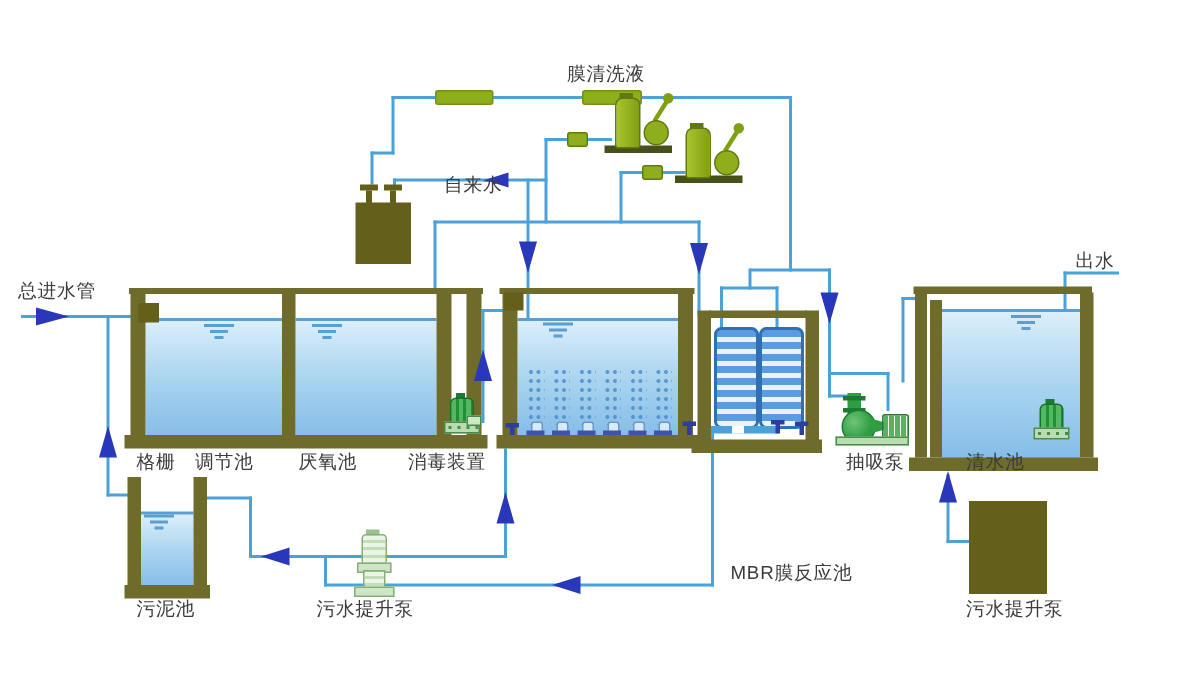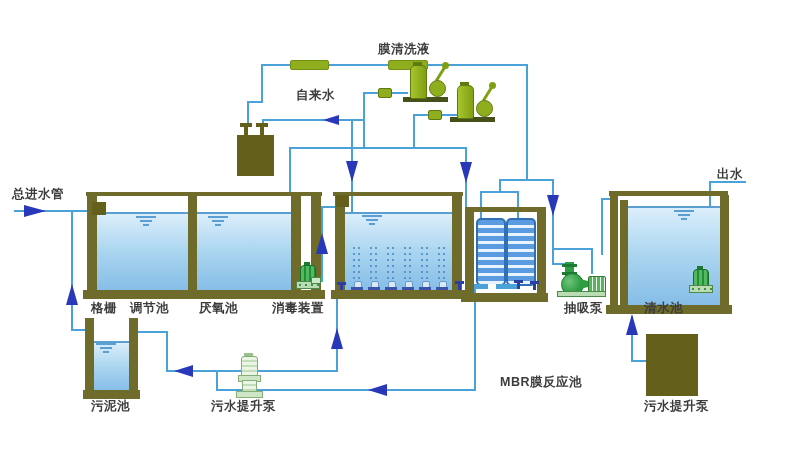--- a/index.html
+++ b/index.html
@@ -3,21 +3,21 @@
 <meta charset="utf-8">
 <style>
   html,body{margin:0;padding:0;background:#fff;font-family:"Liberation Sans","DejaVu Sans",sans-serif;}
   #stage{position:relative;width:797px;height:462px;background:#fff;overflow:hidden;}
   .abs{position:absolute;}
   .pp{position:absolute;background:var(--c-pipe);}
   .wall{position:absolute;background:var(--c-wall);}
   .bar{position:absolute;background:var(--c-wall);}
   .box{position:absolute;background:var(--c-box);}
   .water{position:absolute;background:linear-gradient(180deg,var(--c-water-top) 0%,var(--c-water-mid) 50%,var(--c-water-deep) 100%);border-top:2px solid var(--c-surface);}
-  .lb{position:absolute;font-size:12.5px;font-weight:700;color:var(--c-label-text);white-space:nowrap;letter-spacing:.5px;}
+  .lb{position:absolute;font-size:12.5px;font-weight:400;color:var(--c-label-text);white-space:nowrap;letter-spacing:.5px;}
   
   .aU,.aD,.aL,.aR{position:absolute;width:0;height:0;}
   .aU{border-left:6px solid transparent;border-right:6px solid transparent;border-bottom:21px solid var(--c-arrow);}
   .aD{border-left:6px solid transparent;border-right:6px solid transparent;border-top:21px solid var(--c-arrow);}
   .aL{border-top:6px solid transparent;border-bottom:6px solid transparent;border-right:19px solid var(--c-arrow);}
   .aR{border-top:6px solid transparent;border-bottom:6px solid transparent;border-left:22px solid var(--c-arrow);}
   .aL.sm{border-top-width:5px;border-bottom-width:5px;border-right-width:16px;}
   
   .valve{position:absolute;background:var(--c-equip-green);border:1px solid #5f7a10;border-radius:2px;}
   .seg{position:absolute;background:var(--c-equip-green);border:1px solid #74901a;border-radius:2px;}
@@ -267,26 +267,26 @@
   <div class="aL" style="left:368px;top:384px"></div>
   <div class="aU" style="left:316px;top:233px"></div>
   <div class="aD" style="left:346px;top:161px"></div>
   <div class="aD" style="left:460px;top:162px"></div>
   <div class="aL sm" style="left:323px;top:115px"></div>
   <div class="aD" style="left:547px;top:195px"></div>
   <div class="aU" style="left:626px;top:314px"></div>
 
   <span class="lb" style="left:12px;top:186px">总进水管</span>
   <span class="lb" style="left:378px;top:41px">膜清洗液</span>
-  <span class="lb" style="left:296px;top:87px">自来水</span>
+  <span class="lb" style="left:296px;top:115px">自来水</span>
   <span class="lb" style="left:717px;top:166px">出水</span>
   <span class="lb" style="left:91px;top:300px">格栅</span>
   <span class="lb" style="left:130px;top:300px">调节池</span>
   <span class="lb" style="left:199px;top:300px">厌氧池</span>
   <span class="lb" style="left:272px;top:300px">消毒装置</span>
   <span class="lb" style="left:564px;top:300px">抽吸泵</span>
   <span class="lb" style="left:644px;top:300px">清水池</span>
-  <span class="lb" style="left:500px;top:374px">MBR膜反应池</span>
+  <span class="lb" style="left:487px;top:374px">MBR膜反应池</span>
   <span class="lb" style="left:91px;top:398px">污泥池</span>
   <span class="lb" style="left:211px;top:398px">污水提升泵</span>
   <span class="lb" style="left:644px;top:398px">污水提升泵</span>
 
 </div>
 
 </body></html>

